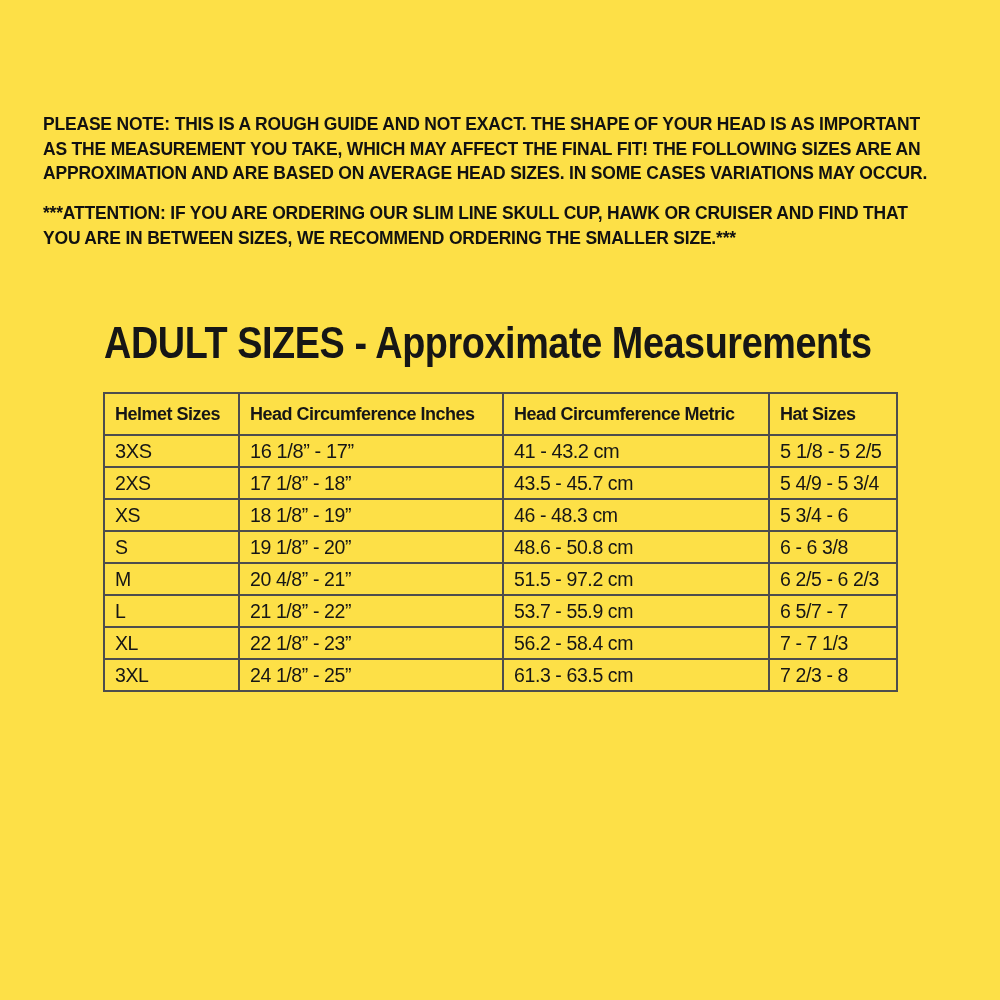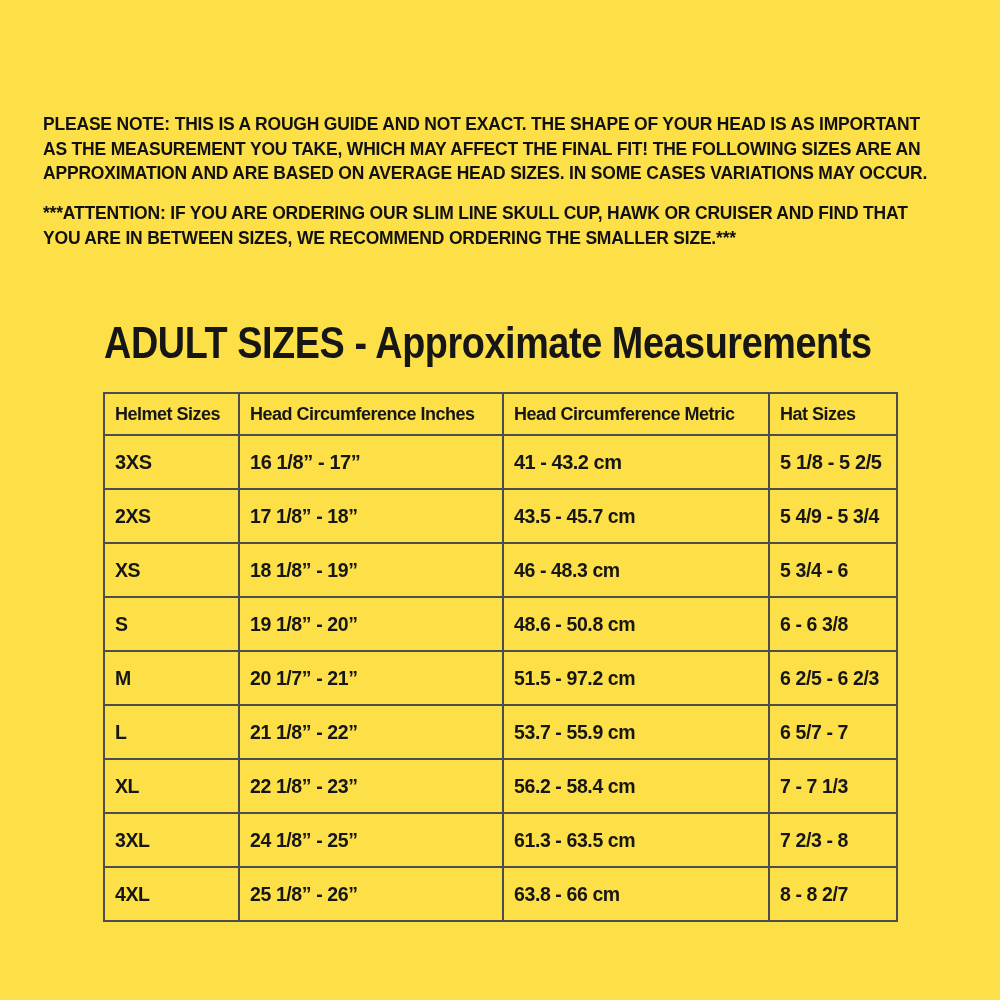--- a/index.html
+++ b/index.html
@@ -67,23 +67,23 @@
     white-space: nowrap;
     overflow: hidden;
   }
   table.size-table th {
     height: 42px;
     font-size: 18px;
     font-weight: 700;
     letter-spacing: -0.5px;
   }
   table.size-table td {
-    height: 54px;
+    height: 32px;
     font-size: 19.5px;
-    font-weight: 700;
+    font-weight: 400;
     letter-spacing: -0.4px;
   }
   table.size-table tr.first-row td { font-size: 20px; }
   table.size-table td.emph { font-size: 22.5px; letter-spacing: -0.5px; border-radius: 13px; }
   .col-helmet { width: 135px; }
   .col-inches { width: 264px; }
   .col-metric { width: 266px; }
   .col-hat    { width: 128px; }
 </style>
 </head>
@@ -139,21 +139,21 @@
         <td>5 3/4 - 6</td>
       </tr>
       <tr>
         <td>S</td>
         <td>19 1/8” - 20”</td>
         <td>48.6 - 50.8 cm</td>
         <td>6 - 6 3/8</td>
       </tr>
       <tr>
         <td>M</td>
-        <td>20 1/7” - 21”</td>
+        <td>20 4/8” - 21”</td>
         <td>51.5 - 97.2 cm</td>
         <td>6 2/5 - 6 2/3</td>
       </tr>
       <tr>
         <td>L</td>
         <td>21 1/8” - 22”</td>
         <td>53.7 - 55.9 cm</td>
         <td>6 5/7 - 7</td>
       </tr>
       <tr>
@@ -161,22 +161,16 @@
         <td>22 1/8” - 23”</td>
         <td>56.2 - 58.4 cm</td>
         <td>7 - 7 1/3</td>
       </tr>
       <tr>
         <td>3XL</td>
         <td>24 1/8” - 25”</td>
         <td>61.3 - 63.5 cm</td>
         <td>7 2/3 - 8</td>
       </tr>
-      <tr>
-        <td>4XL</td>
-        <td>25 1/8” - 26”</td>
-        <td>63.8 - 66 cm</td>
-        <td>8 - 8 2/7</td>
-      </tr>
     </tbody>
   </table>
 
 </div>
 
 </body></html>

